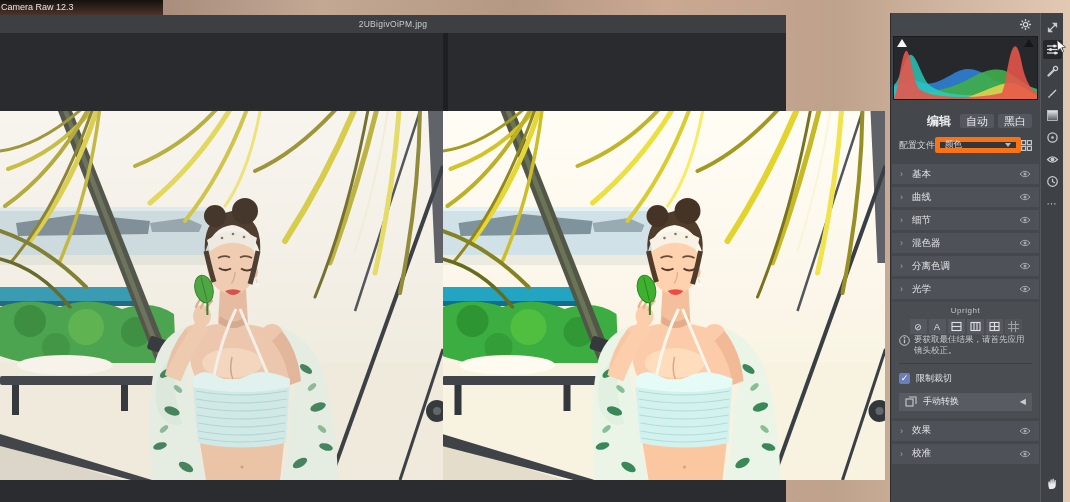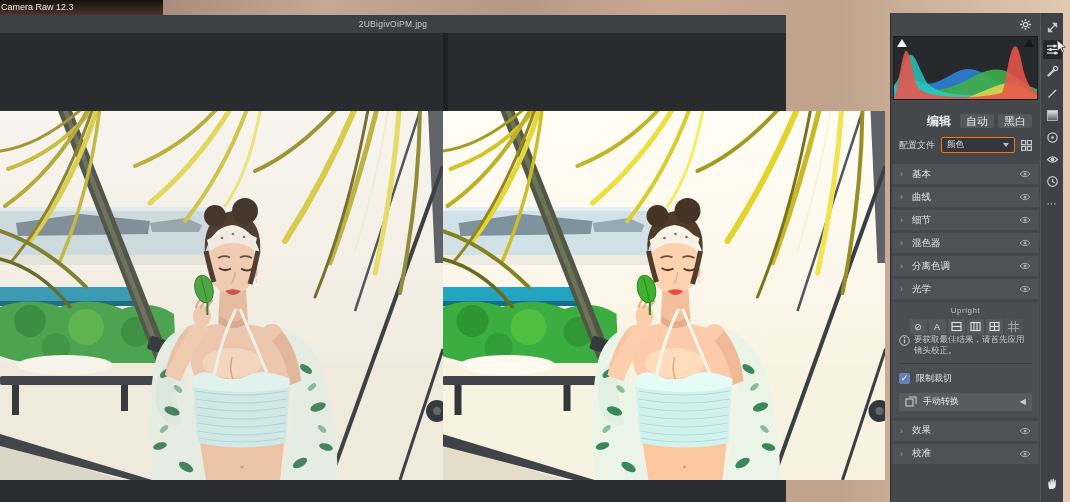--- a/index.html
+++ b/index.html
@@ -35,22 +35,22 @@
   .panel { position:absolute; left:890px; top:13px; width:150px; height:489px; background:#44474c; border-left:1px solid #2c2e32; color:#dfe1e4; }
   .p-header { height:23px; display:flex; align-items:center; justify-content:flex-end; padding-right:8px; }
   .hist-wrap { position:relative; margin:0 2px; height:64px; background:#26282c; border:1px solid #1b1d20; }
   .hist-wrap svg.hist { display:block; width:100%; height:100%; }
   .clip { position:absolute; top:2px; width:0; height:0; border-left:5px solid transparent; border-right:5px solid transparent; }
   .clip.l { left:3px; border-bottom:8px solid #f4f6f8; }
   .clip.r { right:3px; border-bottom:8px solid #141619; }
   .edit-row { height:26px; display:flex; align-items:center; padding:0 8px; margin-top:8px; }
   .edit-title { font-size:12px; font-weight:bold; color:#eceef0; flex:1;padding-left:28px; }
   .mini-btn { height:14px; line-height:14px; padding:0 6px; font-size:11px; color:#e8eaec; background:#54575d; border:none; border-radius:2px; margin-left:4px; }
-  .profile-row { height:22px; display:flex; align-items:center; padding:0 8px; gap:6px; font-size:9px; color:#cfd2d6; }
-  .dropdown { flex:1; height:16px; background:#33363a; border:1px solid #f97316; border-radius:2px; display:flex; align-items:center; padding:0 5px; color:#d5d8db; }
+  .profile-row { height:22px; display:flex; align-items:center; padding:0 8px; font-size:9px; color:#cfd2d6; }
+  .dropdown { flex:1; height:16px; background:#33363a; border:5px solid #f97316; border-radius:2px; display:flex; align-items:center; padding:0 5px; color:#d5d8db; }
   .dropdown .val { flex:1; font-size:8.5px; }
   .caret { width:0; height:0; border-left:3.5px solid transparent; border-right:3.5px solid transparent; border-top:4px solid #b9bcc0; }
   .sections { margin-top:8px; }
   .sec-row { height:20px; background:#4e5157; margin:0 1px 3px; display:flex; align-items:center; padding:0 8px; }
   .chev { color:#a3a6ab; font-size:9px; width:12px; }
   .chev.open { transform:rotate(90deg); width:10px; margin-right:2px; }
   .sec-lbl { font-size:9.5px; color:#e2e4e7; flex:1; }
   .eye { opacity:.75; }
   .geo-content { background:#4a4d52; margin:0 1px 3px; padding:2px 7px 7px; }
   .upright-lbl { text-align:center; font-size:8px; color:#c2c5c9; letter-spacing:.5px; margin:2px 0 4px; }

